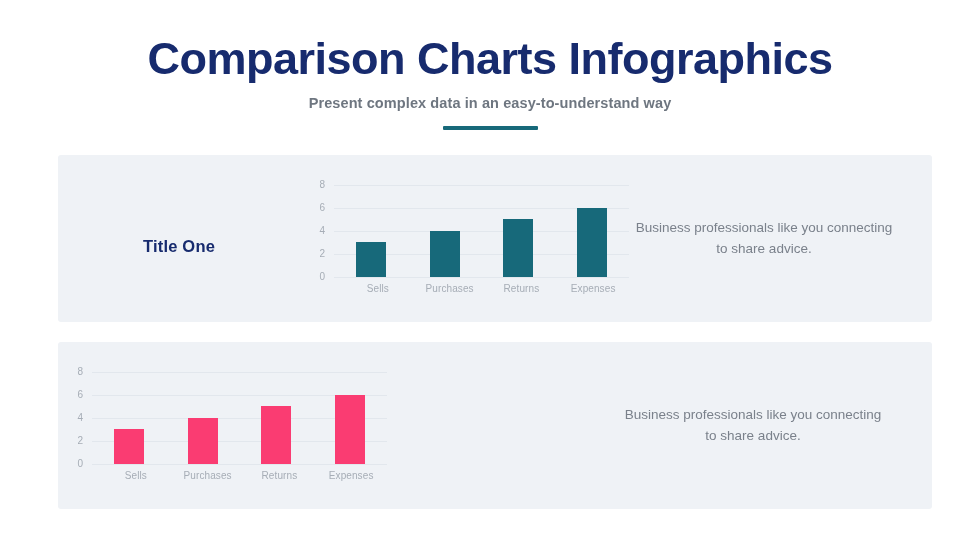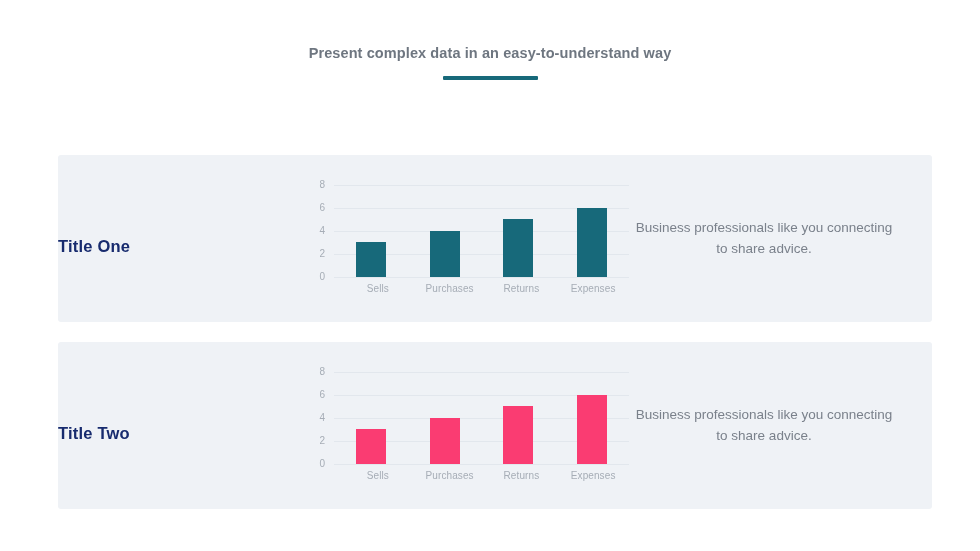--- a/index.html
+++ b/index.html
@@ -54,20 +54,21 @@
     border-radius: 3px;
     display: flex;
     align-items: center;
   }
 
   .panel-one { top: 155px; }
   .panel-two { top: 342px; }
 
   .panel-title {
     width: 242px;
+    text-align: center;
     font-size: 16.5px;
     font-weight: bold;
     color: #172B6E;
     letter-spacing: 0.2px;
     flex-shrink: 0;
     margin-top: 16px;
   }
 
   .panel-desc {
     width: 270px;
@@ -153,20 +154,21 @@
     text-align: center;
     font-size: 10px;
     color: #A6ADB6;
     letter-spacing: 0.1px;
   }
 </style>
 </head>
 <body>
 
 <div class="header">
+  <div class="page-title">Comparison Charts Infographics</div>
   <div class="page-subtitle">Present complex data in an easy-to-understand way</div>
   <div class="accent-rule"></div>
 </div>
 
 <div class="panel panel-one">
   <div class="panel-title">Title One</div>
   <div class="chart">
       <div class="chart-plot">
         <div class="gridline" style="top: 100%;">
           <span class="ytick">0</span>
@@ -202,21 +204,20 @@
         <div class="xlabel">Sells</div>
         <div class="xlabel">Purchases</div>
         <div class="xlabel">Returns</div>
         <div class="xlabel">Expenses</div>
       </div>
     </div>
   <div class="panel-desc">Business professionals like you connecting to share advice.</div>
 </div>
 
 <div class="panel panel-two">
-  <div class="panel-title">Title Two</div>
   <div class="chart">
       <div class="chart-plot">
         <div class="gridline" style="top: 100%;">
           <span class="ytick">0</span>
         </div>
         <div class="gridline" style="top: 75%;">
           <span class="ytick">2</span>
         </div>
         <div class="gridline" style="top: 50%;">
           <span class="ytick">4</span>

